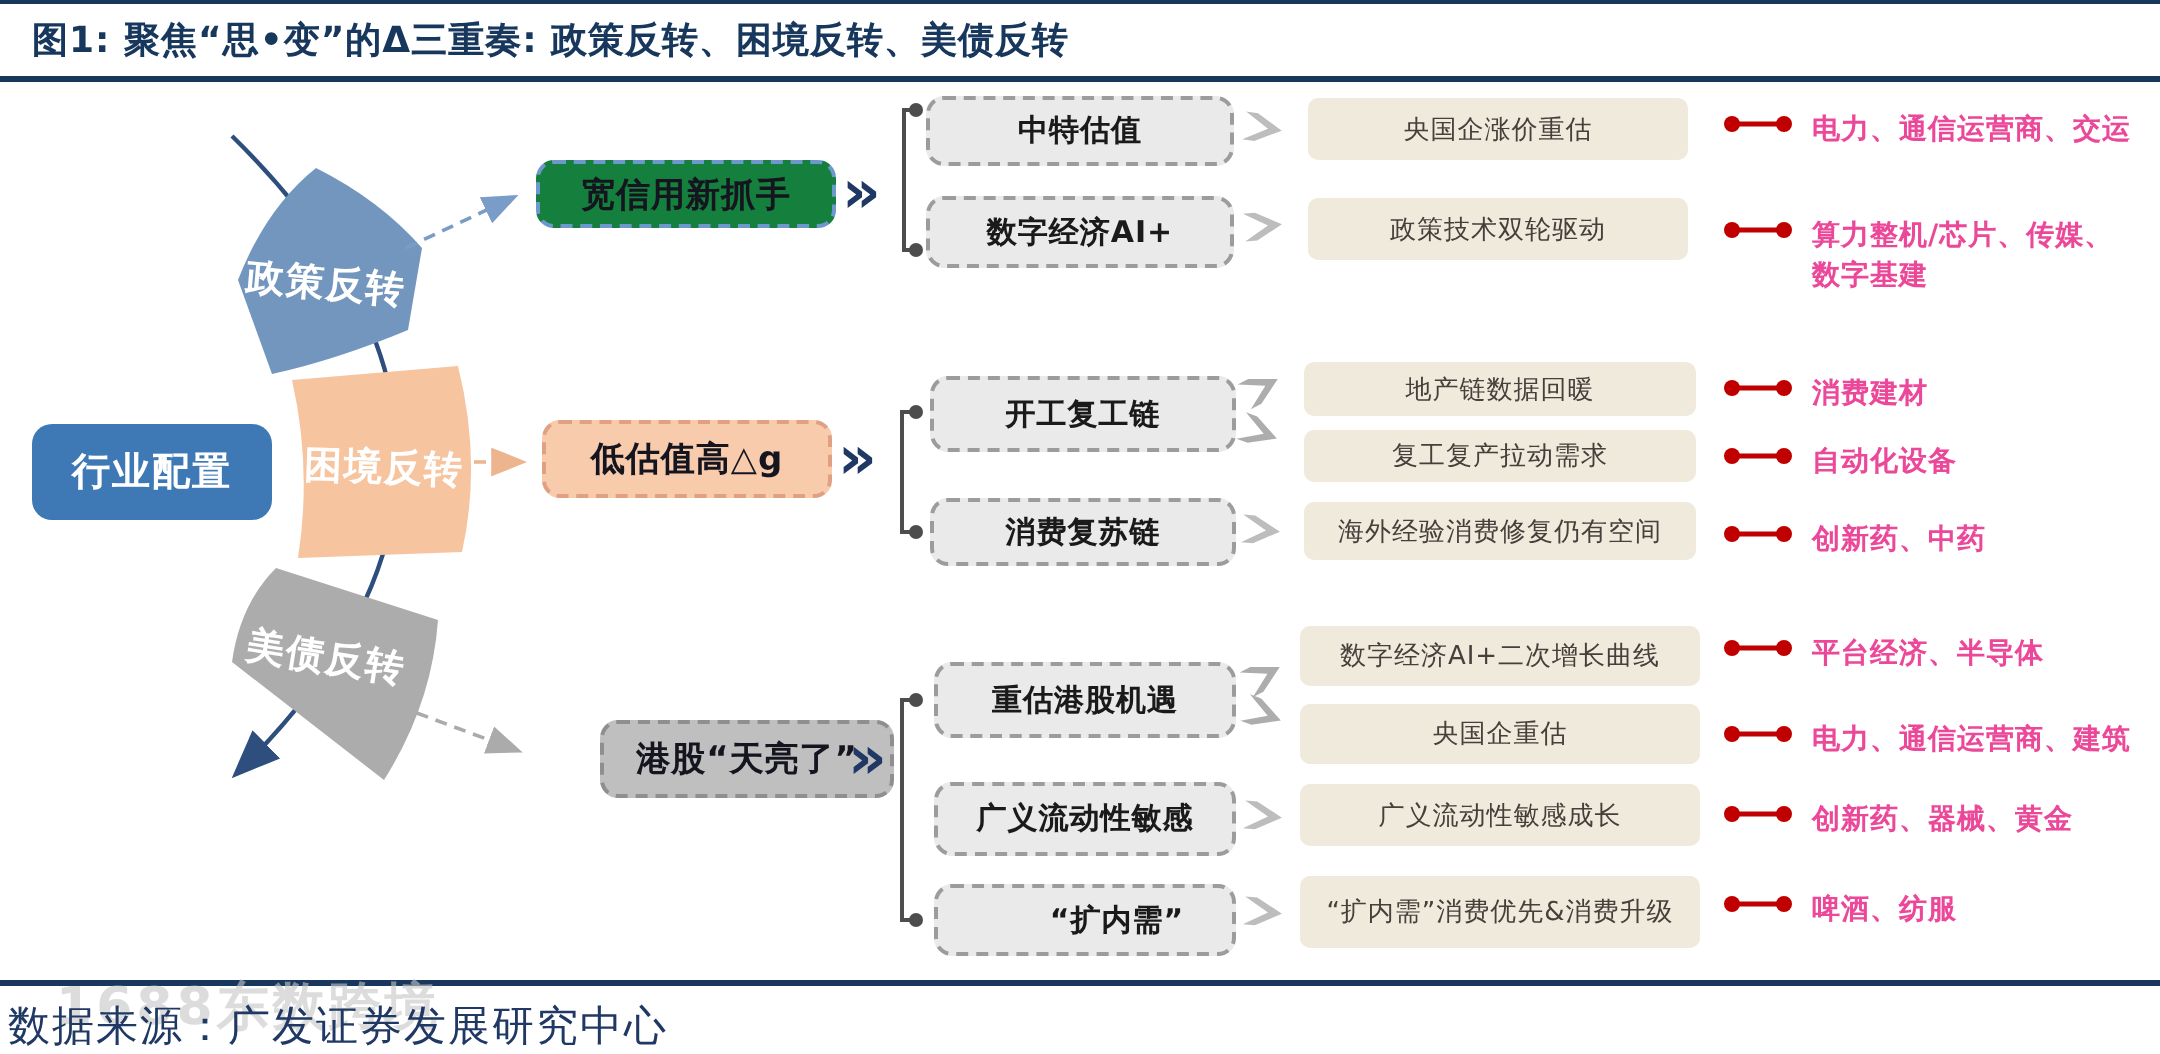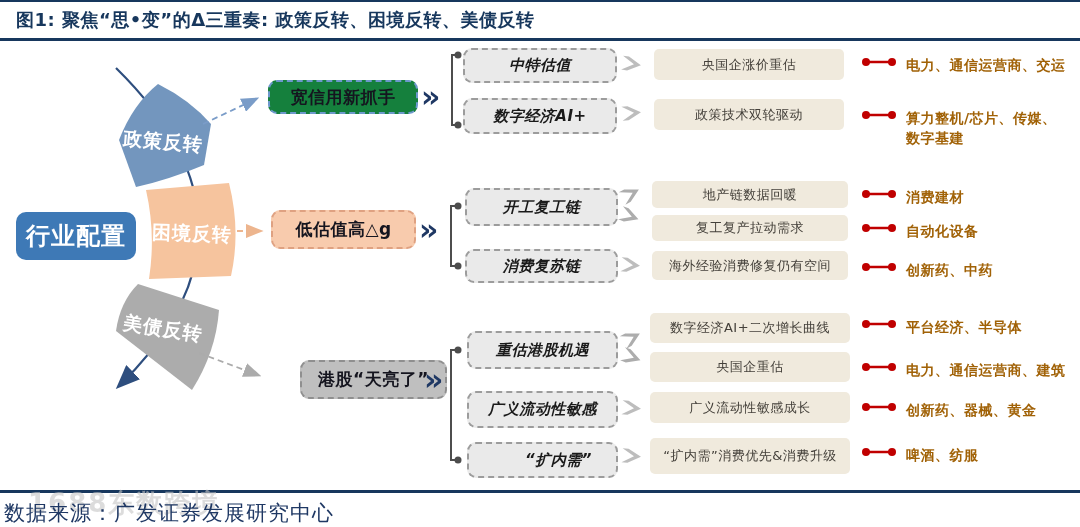--- a/index.html
+++ b/index.html
@@ -4,33 +4,33 @@
 <style>
   html,body{margin:0;padding:0;background:#ffffff;}
   .canvas{position:relative;width:1080px;height:527px;background:#ffffff;overflow:hidden;
           font-family:"DejaVu Sans","Liberation Sans",sans-serif;}
   .abs{position:absolute;box-sizing:border-box;}
   .top-rule{left:0;top:0;width:1080px;height:2px;background:#17375D;}
   .figure-title{left:16px;top:8px;width:1000px;font-size:18px;font-weight:bold;color:#17375D;letter-spacing:.5px;}
   .title-rule{left:0;top:38px;width:1080px;height:3px;background:#17375D;}
   .svg-layer{left:0;top:0;z-index:1;}
   .root-box{left:16px;top:212px;width:120px;height:48px;background:#3E79B6;border-radius:10px;
-            color:#fff;font-size:24px;font-weight:bold;display:flex;align-items:center;justify-content:center;z-index:2;letter-spacing:1px;}
+            color:#fff;font-size:19px;font-weight:bold;display:flex;align-items:center;justify-content:center;z-index:2;letter-spacing:1px;}
   .wedge-label{color:#fff;font-size:19px;font-weight:bold;text-align:center;z-index:2;letter-spacing:1px;}
   .theme-box{border-radius:9px;display:flex;align-items:center;justify-content:center;
              font-size:17px;font-weight:bold;color:#15151f;z-index:2;letter-spacing:.5px;}
   .theme-blue{background:#15803d;border:2px dashed #6D98CB;}
   .theme-peach{background:#F8CBAD;border:2px dashed #DFA181;}
   .theme-gray{background:#BFBFBF;border:2px dashed #8F8F8F;}
   .big-chevron{font-size:30px;font-weight:bold;color:#1F3864;z-index:2;line-height:34px;}
   .topic-box{background:#EAEAEA;border:2px dashed #9C9C9C;border-radius:9px;display:flex;align-items:center;justify-content:center;
-             font-size:15px;font-weight:bold;color:#1a1a1a;z-index:2;letter-spacing:.5px;font-style:italic;}
+             font-size:15px;font-weight:bold;color:#1a1a1a;z-index:2;letter-spacing:.5px;}
   .driver-box{background:#F0EADD;border-radius:5px;display:flex;align-items:center;justify-content:center;
               font-size:13px;color:#44403a;z-index:2;letter-spacing:.5px;text-align:center;}
-  .sector-label{color:#a16207;font-size:14px;font-weight:bold;z-index:2;line-height:1.45;letter-spacing:.5px;}
+  .sector-label{color:#ec4899;font-size:14px;font-weight:bold;z-index:2;line-height:1.45;letter-spacing:.5px;}
   .footer-rule{left:0;top:490px;width:1080px;height:3px;background:#17375D;z-index:2;}
   .footer-source{left:4px;top:499px;font-size:21px;color:#1F3864;z-index:3;letter-spacing:1px;}
   .watermark{left:0px;top:486px;font-size:26px;font-weight:bold;color:#c6c6c6;opacity:.6;z-index:2;letter-spacing:2px;padding-left:28px;}
 </style>
 </head>
 <body>
 
 <div class="canvas">
 
   <div class="abs top-rule"></div>

